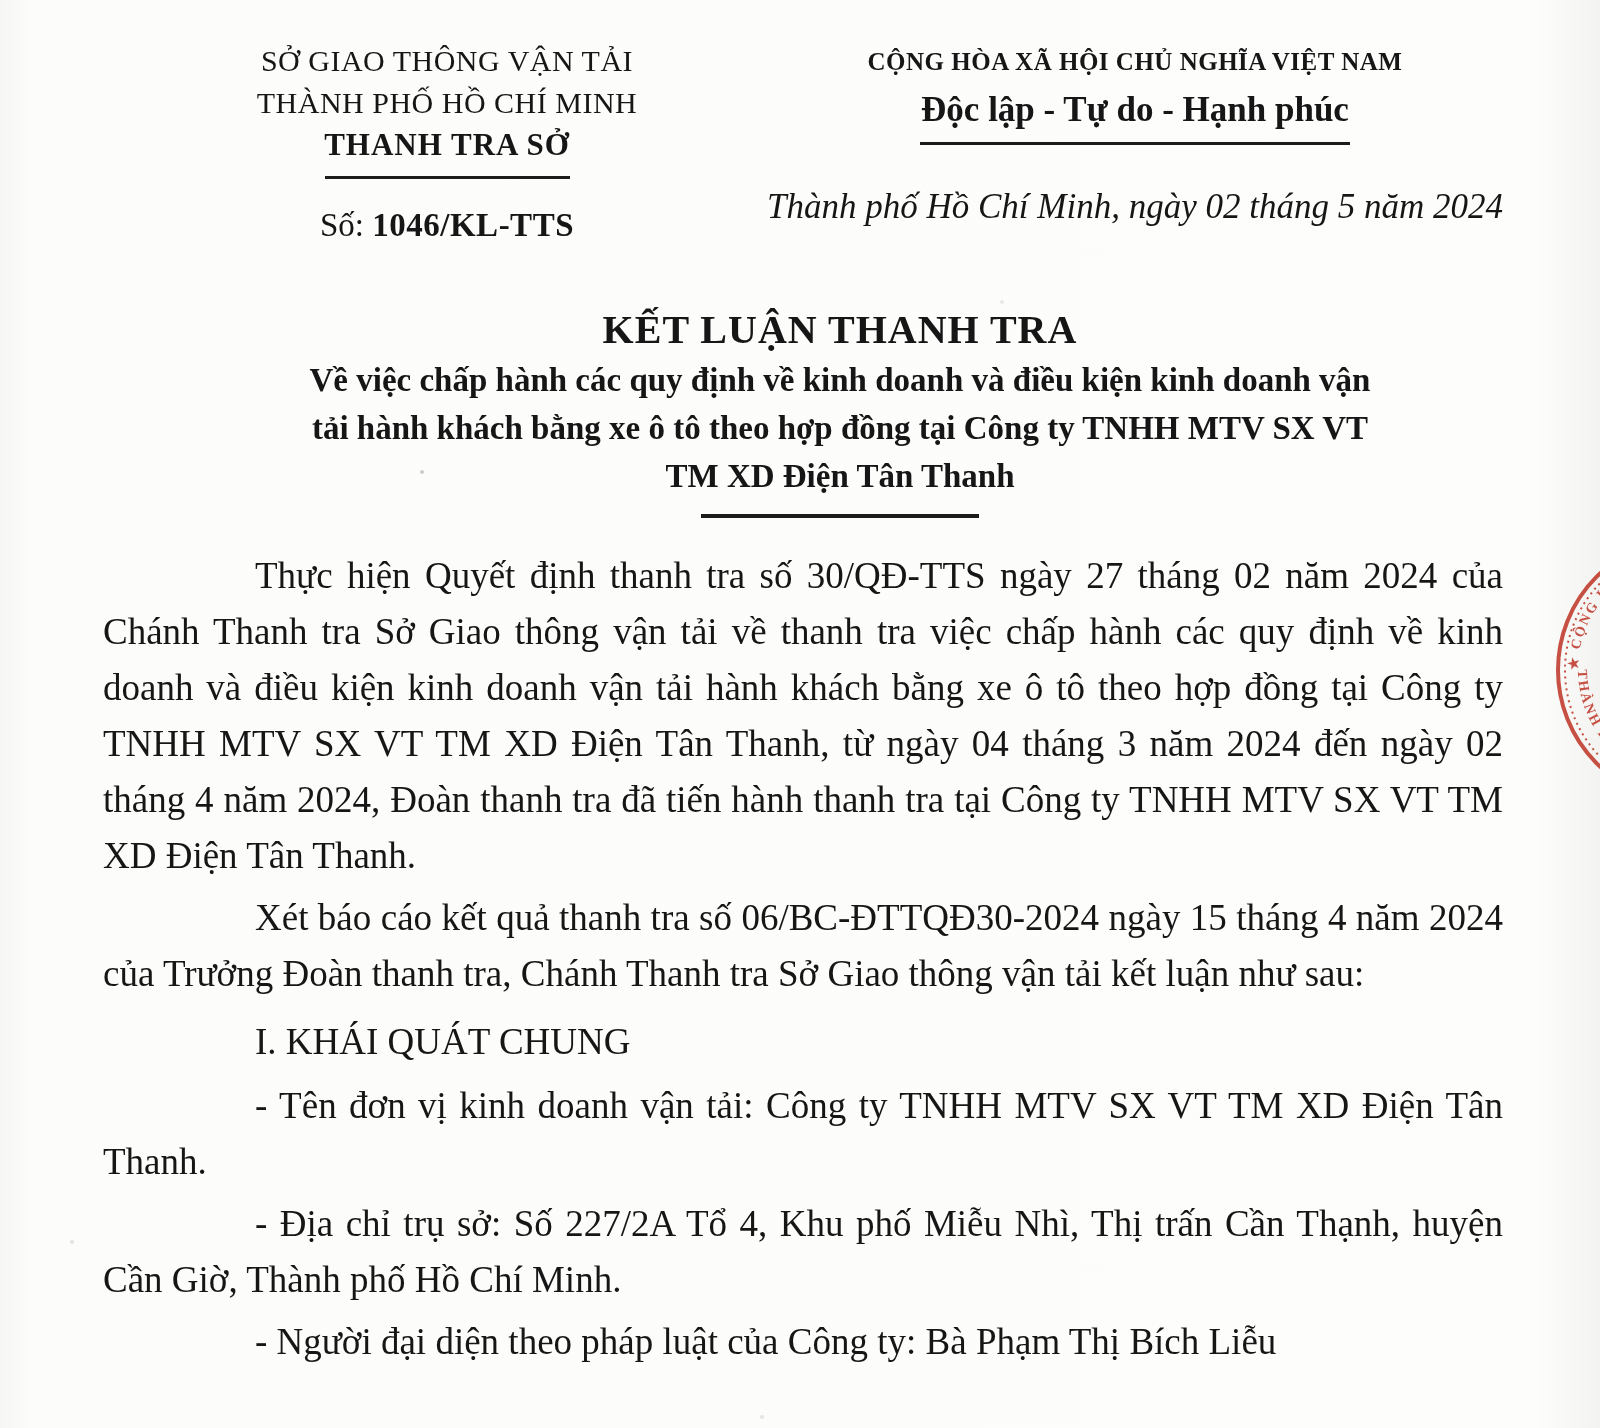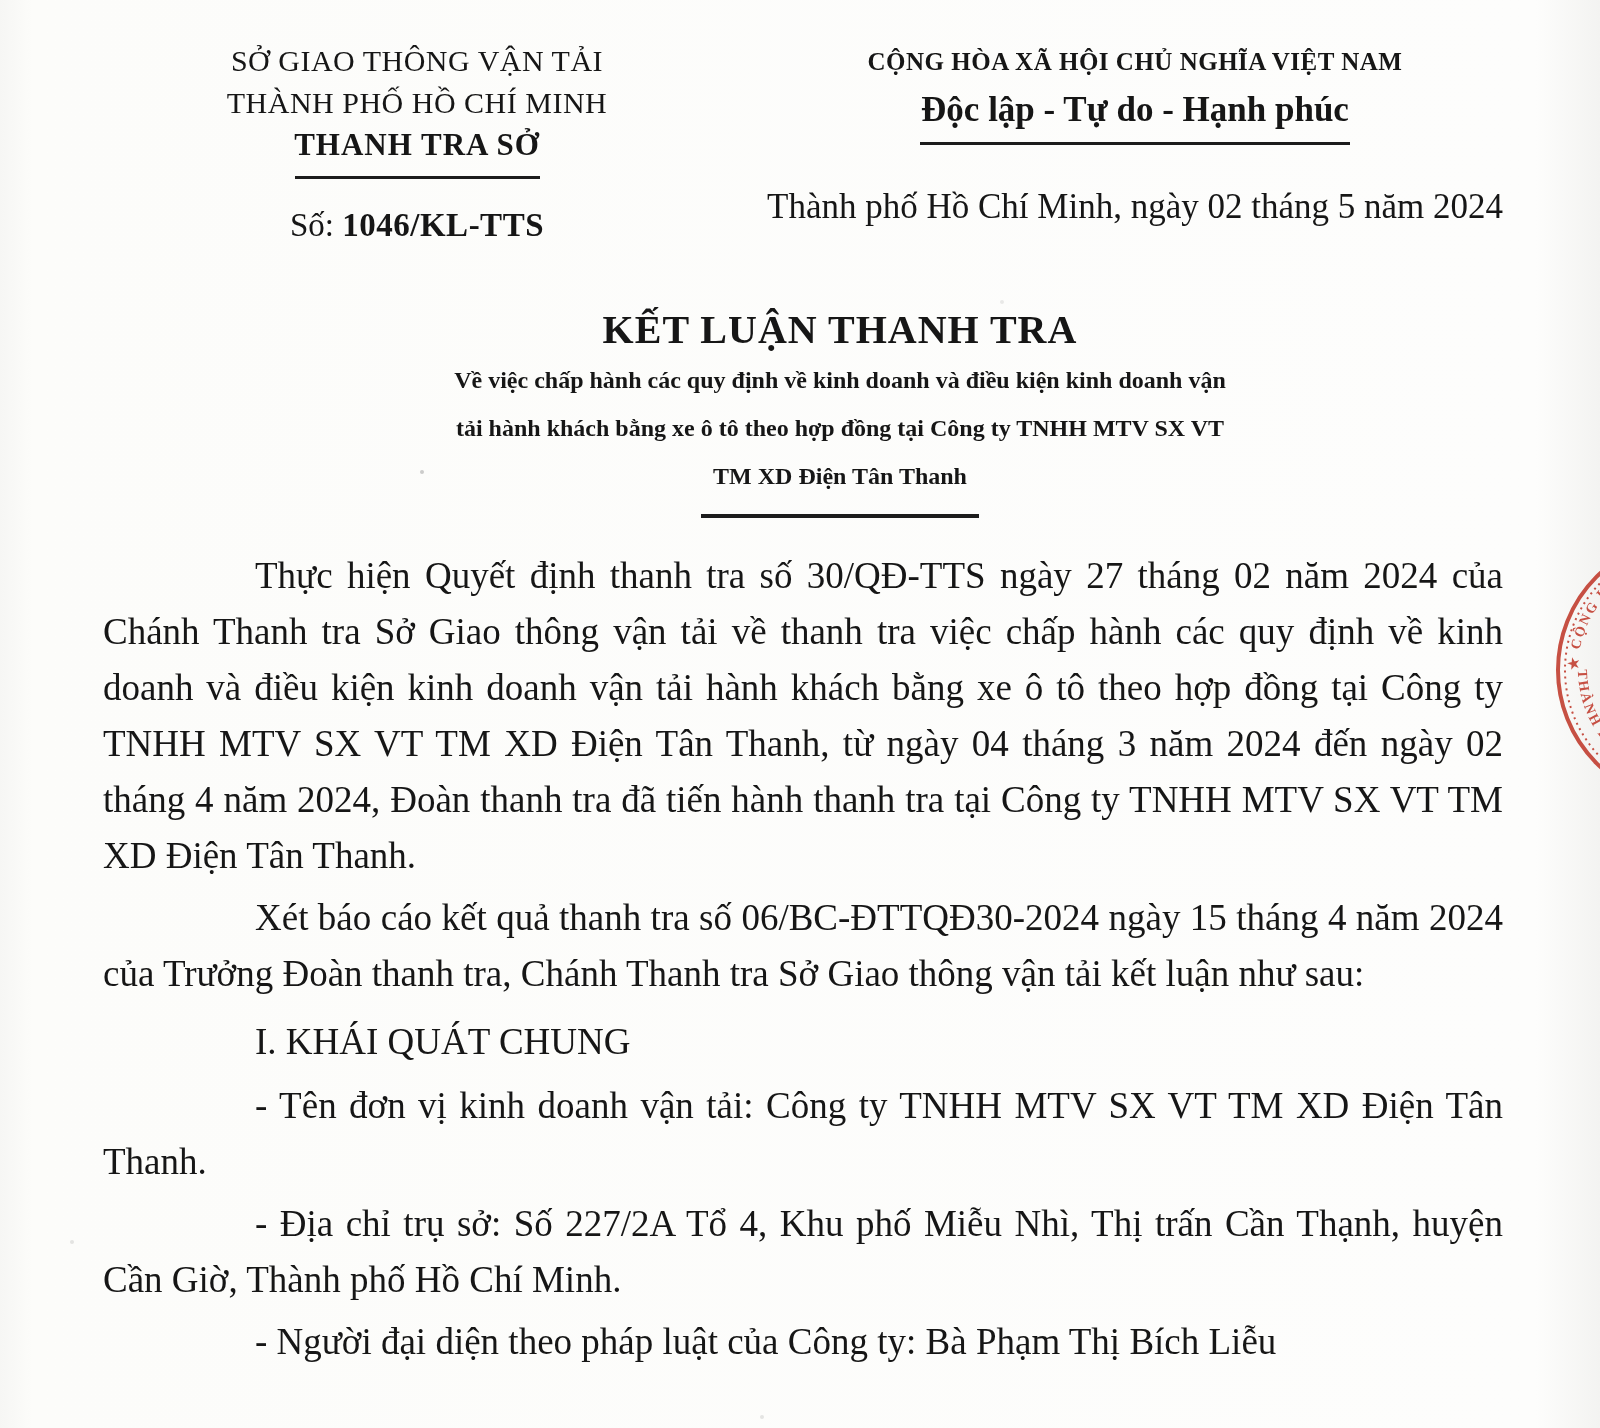--- a/index.html
+++ b/index.html
@@ -10,39 +10,39 @@
     overflow:hidden;
   }
   .page{
     position:relative;width:1600px;height:1428px;
     background:linear-gradient(90deg,#f6f6f4 0,#fcfcfa 2%,#fdfdfc 96%,#f3f3f1 100%);
     color:#161616;
     overflow:hidden;
   }
   
   .header-left{
-    position:absolute;left:192px;top:40px;width:450px;text-align:center;
+    position:absolute;left:222px;top:40px;width:450px;text-align:center;
   }
   .agency-line{font-size:30px;line-height:42px;letter-spacing:.5px;}
   .agency-line.bold{font-weight:bold;font-size:31px;letter-spacing:1px;}
   .rule{background:#1c1c1c;height:3px;}
   .rule-left{width:245px;margin:10px auto 0;}
   .doc-number{margin-top:28px;font-size:33px;}
   .doc-number b{letter-spacing:.5px;}
   .header-right{
     position:absolute;left:765px;top:38px;width:740px;text-align:center;
   }
   .national-name{font-weight:bold;font-size:25px;line-height:48px;letter-spacing:.5px;}
   .motto{font-weight:bold;font-size:35px;line-height:48px;}
   .rule-right{width:430px;margin:8px auto 0;}
-  .dateline{margin-top:42px;font-size:35px;}
+  .dateline{margin-top:42px;font-style:italic;font-size:35px;}
   
   .title-block{position:absolute;left:140px;top:304px;width:1400px;text-align:center;}
   .doc-title{font-weight:bold;font-size:40px;line-height:52px;letter-spacing:1px;}
-  .subtitle-line{font-weight:bold;font-size:24px;line-height:48px;white-space:nowrap;}
+  .subtitle-line{font-weight:bold;font-size:33px;line-height:48px;white-space:nowrap;}
   .rule-title{width:278px;height:4px;margin:14px auto 0;}
   
   .body-text{position:absolute;left:103px;top:548px;width:1400px;
     font-size:37px;line-height:56px;text-align:justify;}
   .body-text p{margin:0 0 6px;text-indent:152px;}
   .body-text p.section-heading{font-weight:normal;margin:12px 0 8px;text-align:left;}
   .body-text p.last{margin-bottom:0;}
   
   .stamp{position:absolute;left:1545px;top:525px;opacity:.88;}
   

